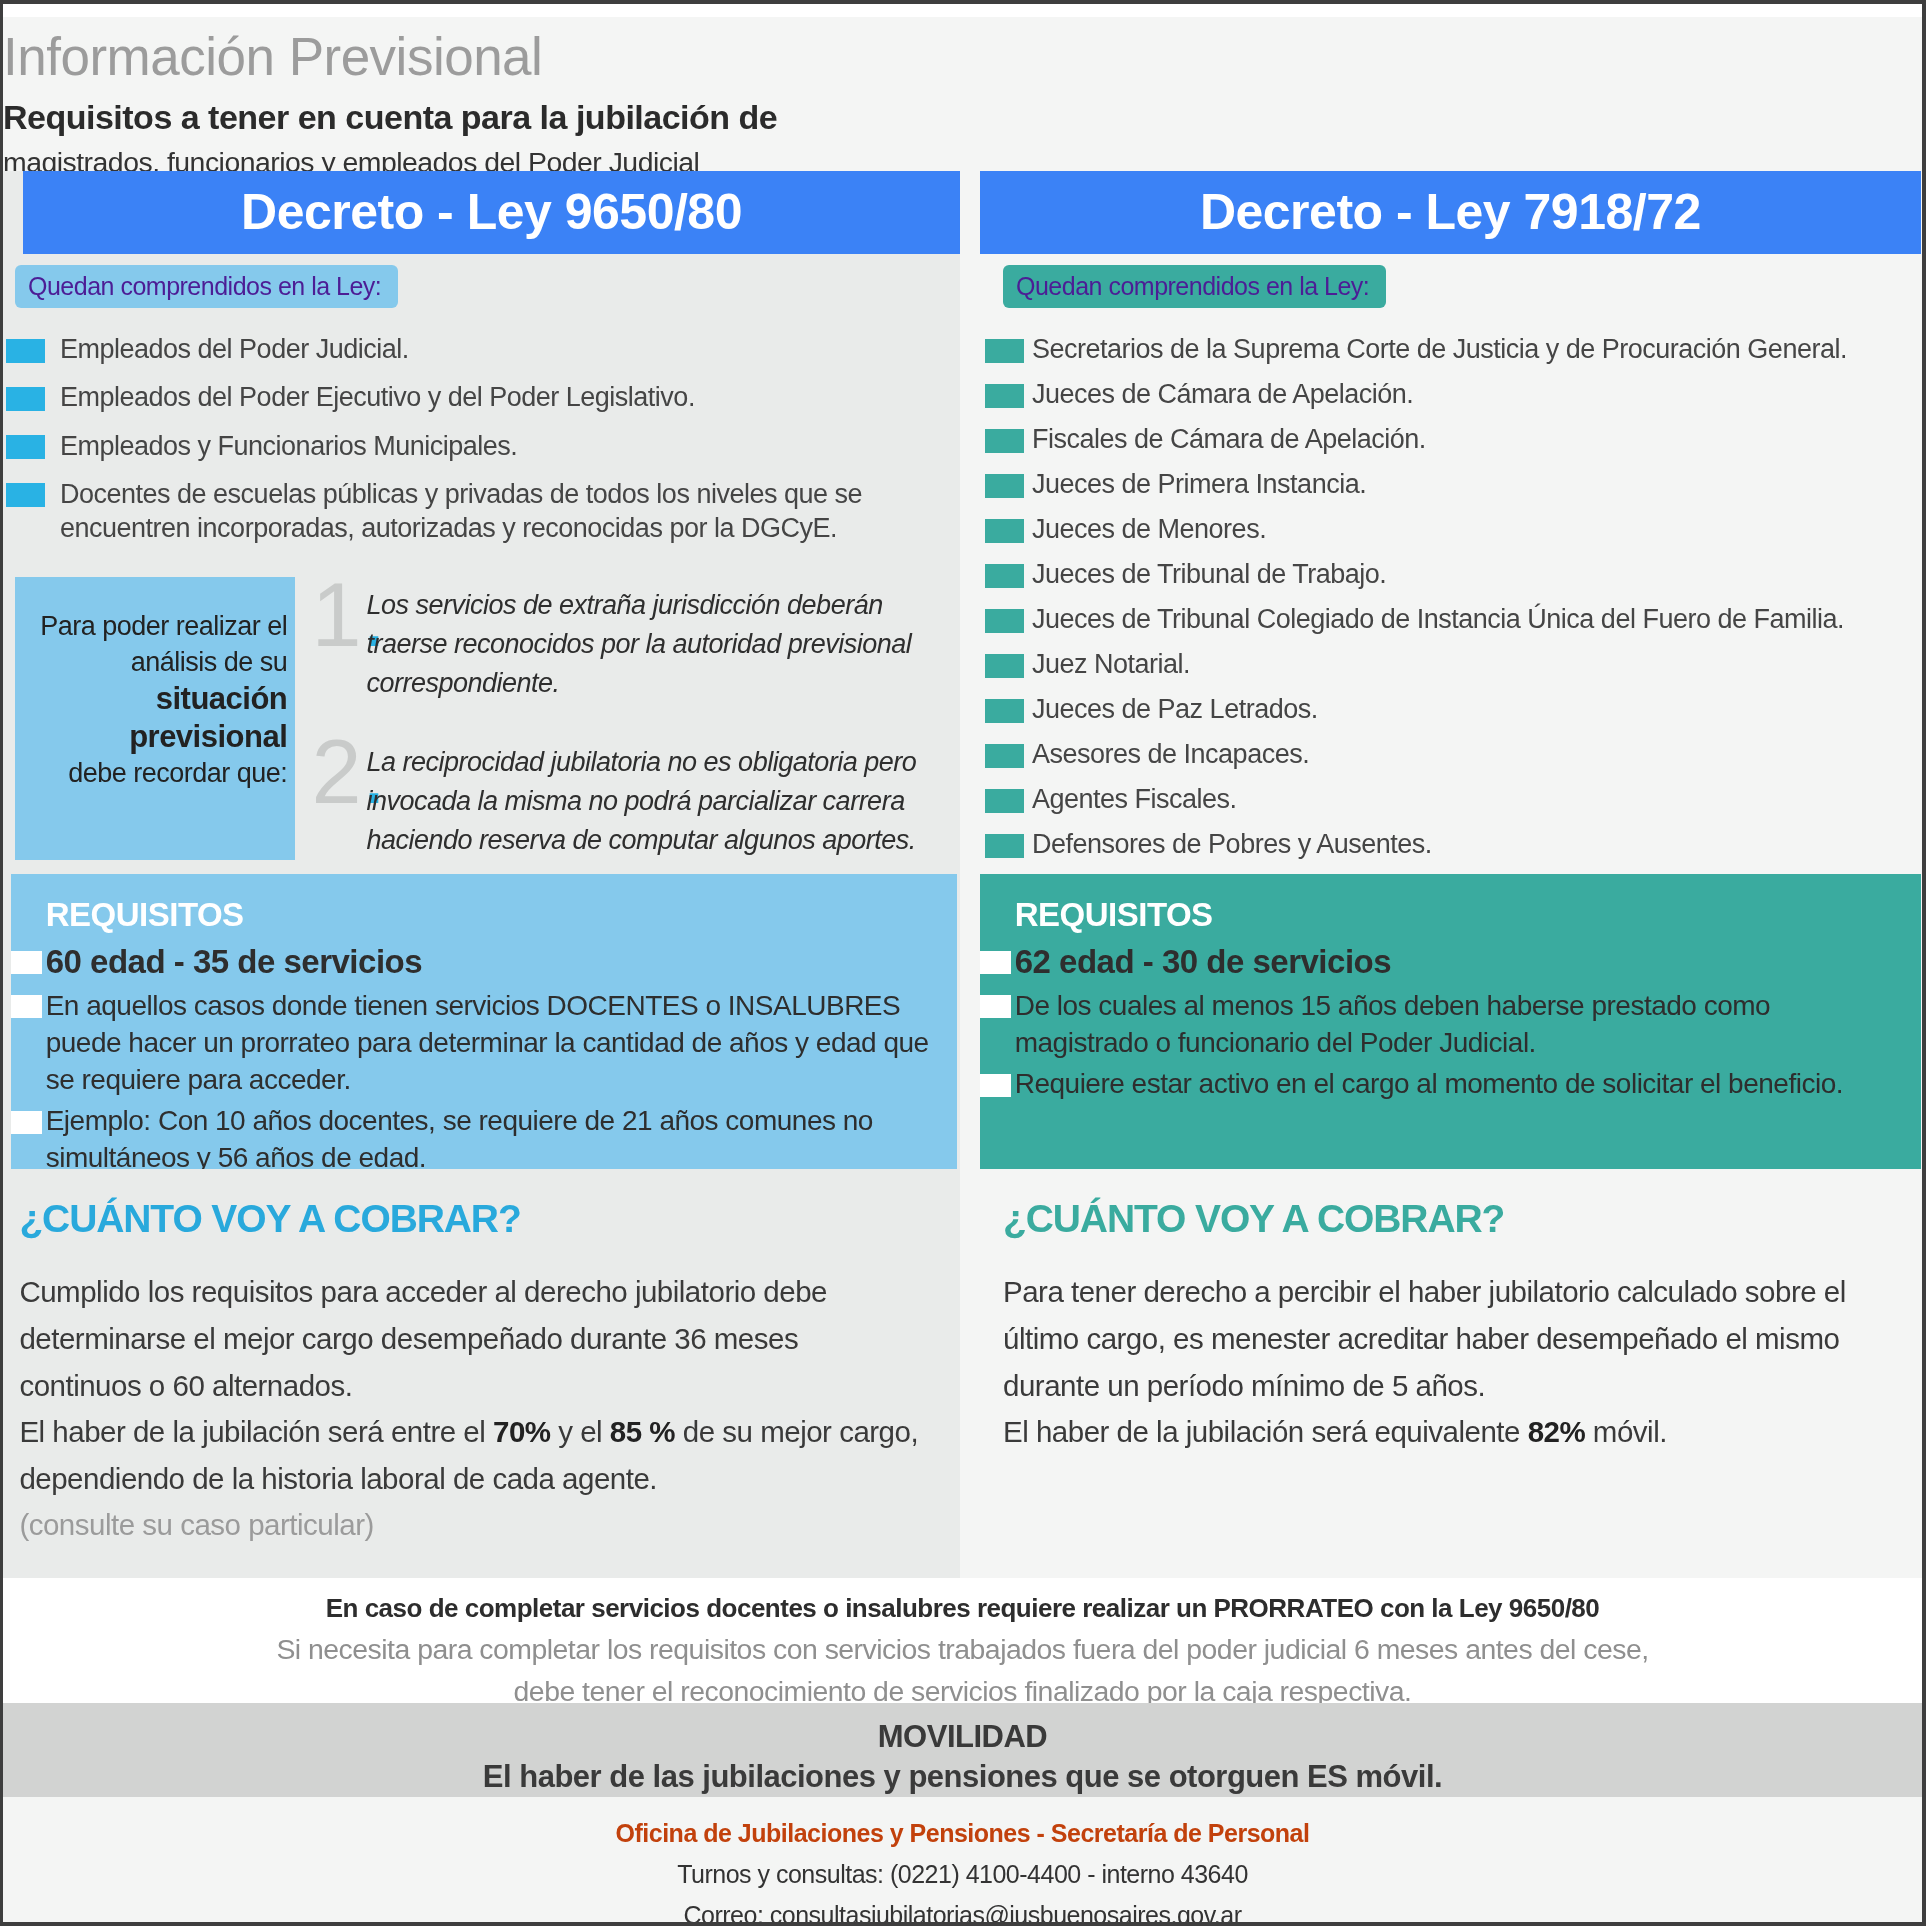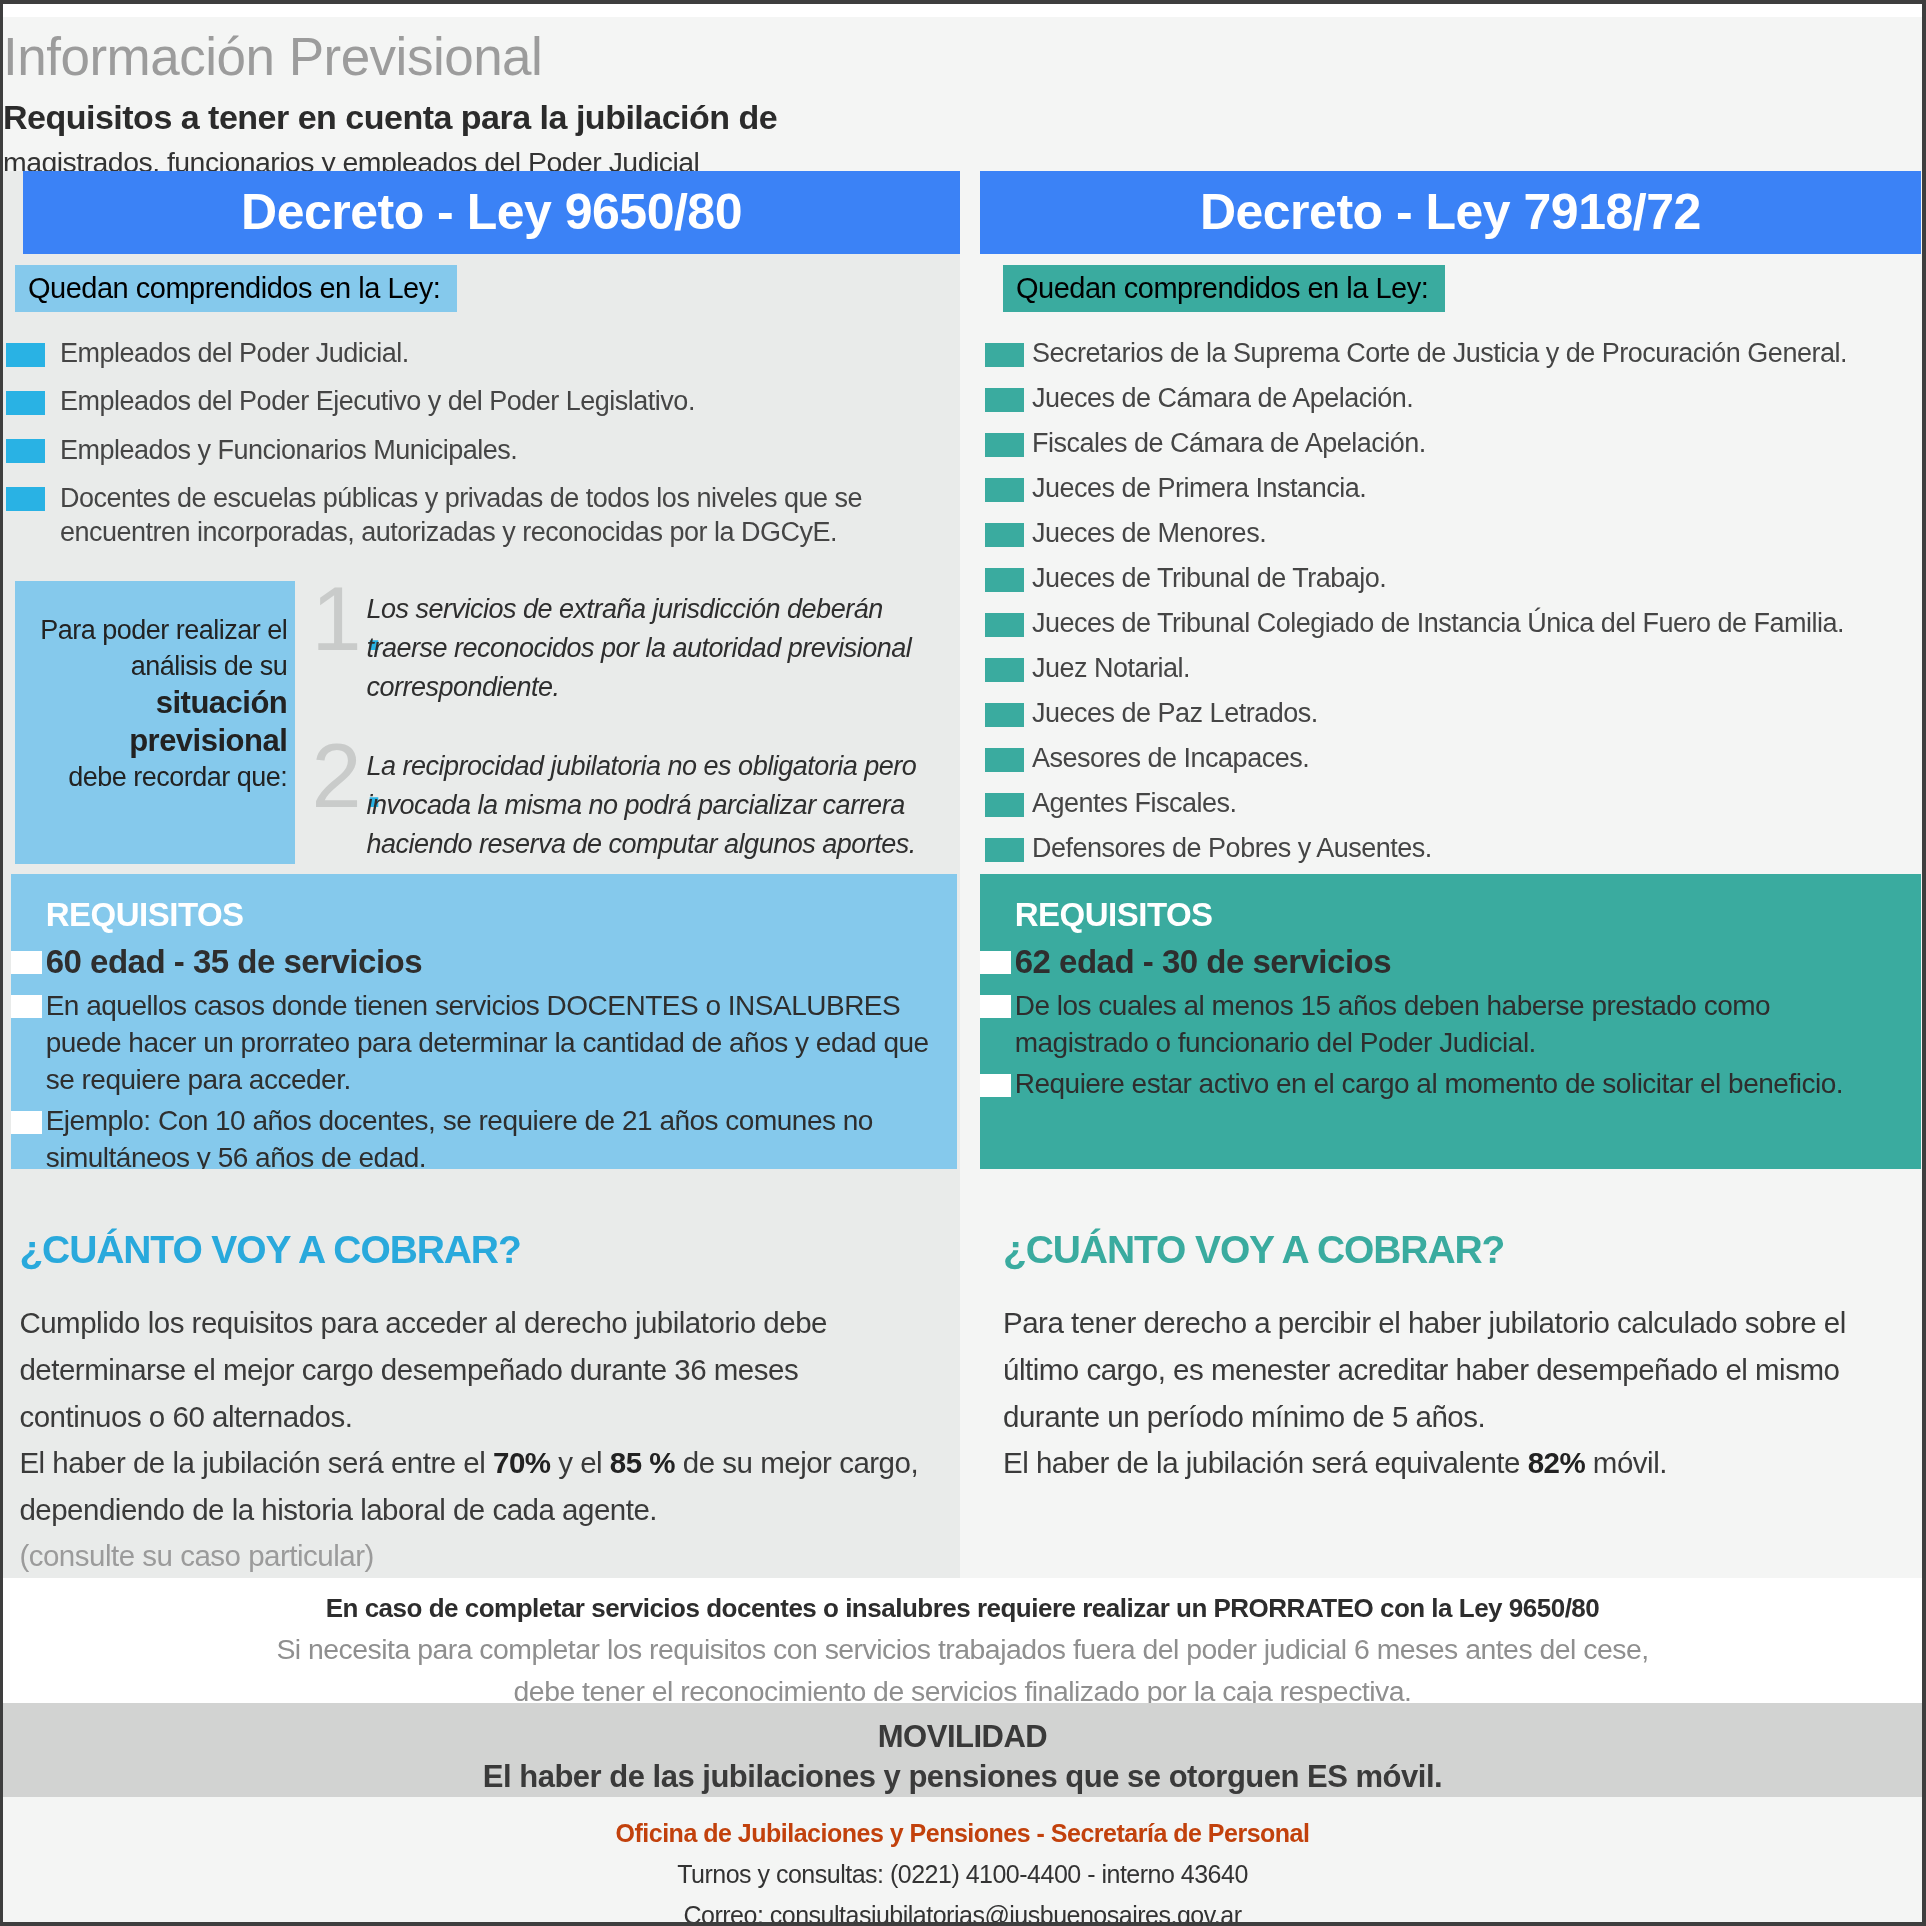--- a/index.html
+++ b/index.html
@@ -20,22 +20,22 @@
   .col{box-sizing:border-box;overflow:hidden;}
   .col.left{width:957px;background:#E9EBEA;}
   .col.right{width:949px;margin-left:12px;}
 
   .law-bar{height:83px;line-height:83px;text-align:center;font-weight:bold;
            font-size:50px;color:#ffffff;letter-spacing:-0.5px;}
   .left .law-bar{background:#3b82f6;margin-left:20px;}
   .right .law-bar{background:#3b82f6;margin-left:7.7px;}
 
   .zone-included{height:620px;box-sizing:border-box;padding-top:11px;overflow:hidden;}
-  .included-label{display:inline-block;font-size:29px;color:#000000;
-                  padding:6.6px 16.4px 7.7px 13px;letter-spacing:-0.5px;}
+  .included-label{display:inline-block;font-size:25px;color:#4c1d95;
+                  padding:6.6px 16.4px 7.7px 13px;letter-spacing:-0.5px;border-radius:6px;}
   .left .included-label{background:#85C9EC;margin-left:12px;}
   .right .included-label{background:#3AAB9F;margin-left:31px;}
 
   .list{list-style:none;margin:24px 0 0;padding:0;}
   .list li{position:relative;font-size:27px;line-height:1.26;color:#454545;letter-spacing:-0.5px;}
   .left .list li{padding-left:57px;padding-right:31px;margin-bottom:14.2px;}
   .right .list li{padding-left:60px;padding-right:4.4px;margin-bottom:11px;}
   .blt{position:absolute;top:6.6px;width:39px;height:24px;display:block;}
   .left .blt{left:3.3px;background:#29B2E4;}
   .right .blt{left:13px;background:#3AAB9F;}
@@ -55,21 +55,21 @@
 
   .req-box{height:295px;box-sizing:border-box;padding:18.6px 22px 0 0;color:#2E2E2E;overflow:hidden;}
   .left .req-box{background:#85C9EC;margin-left:7.7px;margin-right:3.3px;}
   .right .req-box{background:#3AAB9F;margin-left:7.7px;}
   .req-title{font-size:33px;font-weight:bold;color:#ffffff;margin:3.3px 0 9.8px 35px;letter-spacing:-0.5px;}
   .req-item{position:relative;padding-left:35px;font-size:28px;line-height:1.32;
             margin-bottom:4.4px;letter-spacing:-0.5px;}
   .req-item .wblt{position:absolute;left:-8.8px;top:7.7px;width:40px;height:23px;background:#ffffff;display:block;}
   .req-item.headline{font-size:33px;font-weight:bold;line-height:1.1;margin-bottom:7.7px;}
 
-  .cobrar{margin-top:59px;}
+  .cobrar{margin-top:28px;}
   .left .cobrar{margin-left:16.4px;padding-right:36px;}
   .right .cobrar{margin-left:31px;padding-right:22px;}
   .cobrar-h{margin:0 0 28.4px;font-size:39px;font-weight:bold;letter-spacing:-1.1px;}
   .left .cobrar-h{color:#29A9DC;}
   .right .cobrar-h{color:#3AAB9F;}
   .body{margin:0;font-size:29.5px;line-height:1.58;color:#3A3A3A;letter-spacing:-0.5px;}
   .body b{color:#222222;}
   .consult{margin:5.5px 0 0;font-size:29.5px;color:#9B9B9B;letter-spacing:-0.5px;}
 
   

